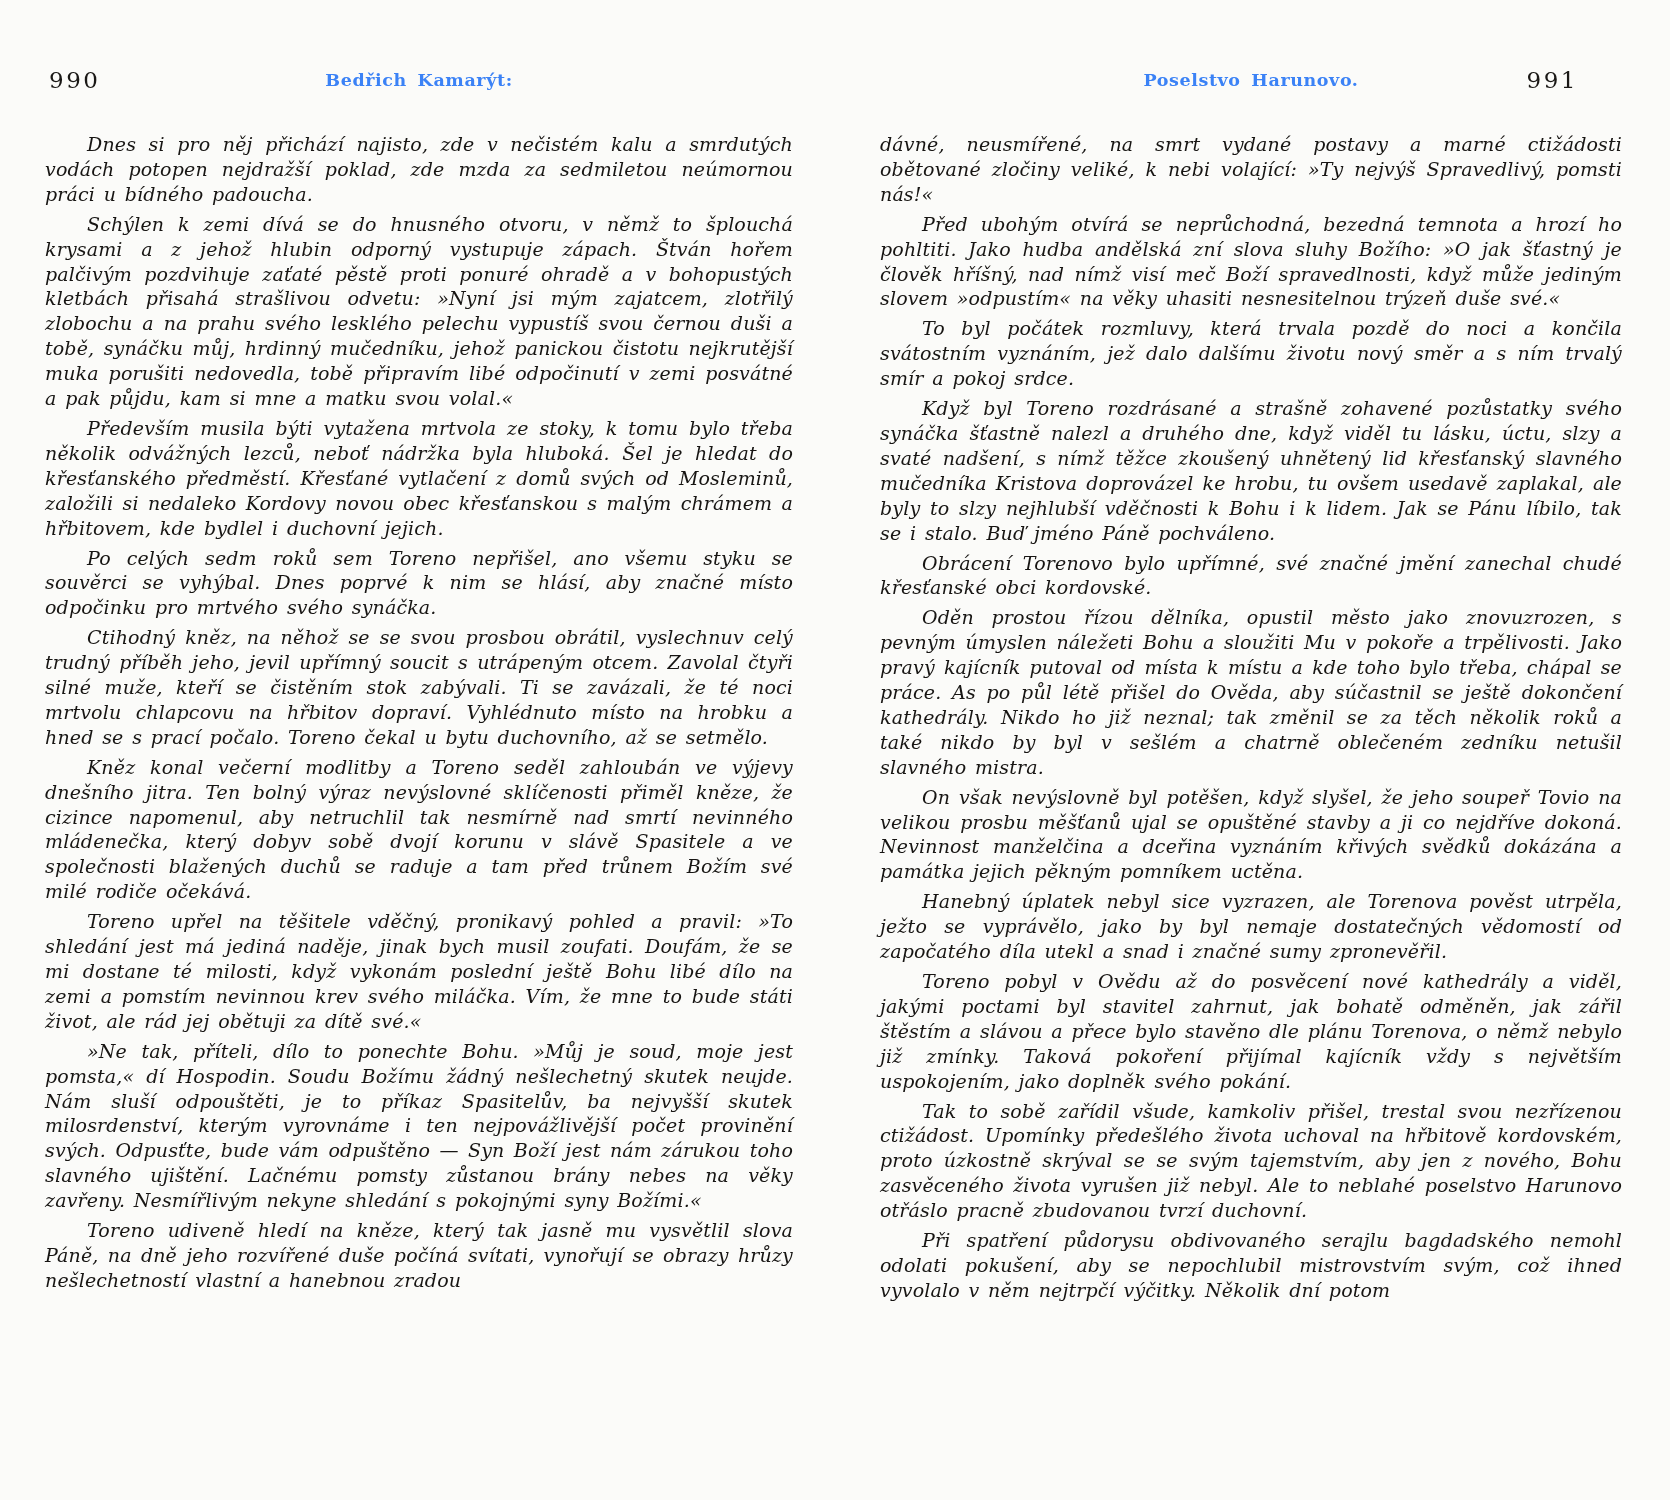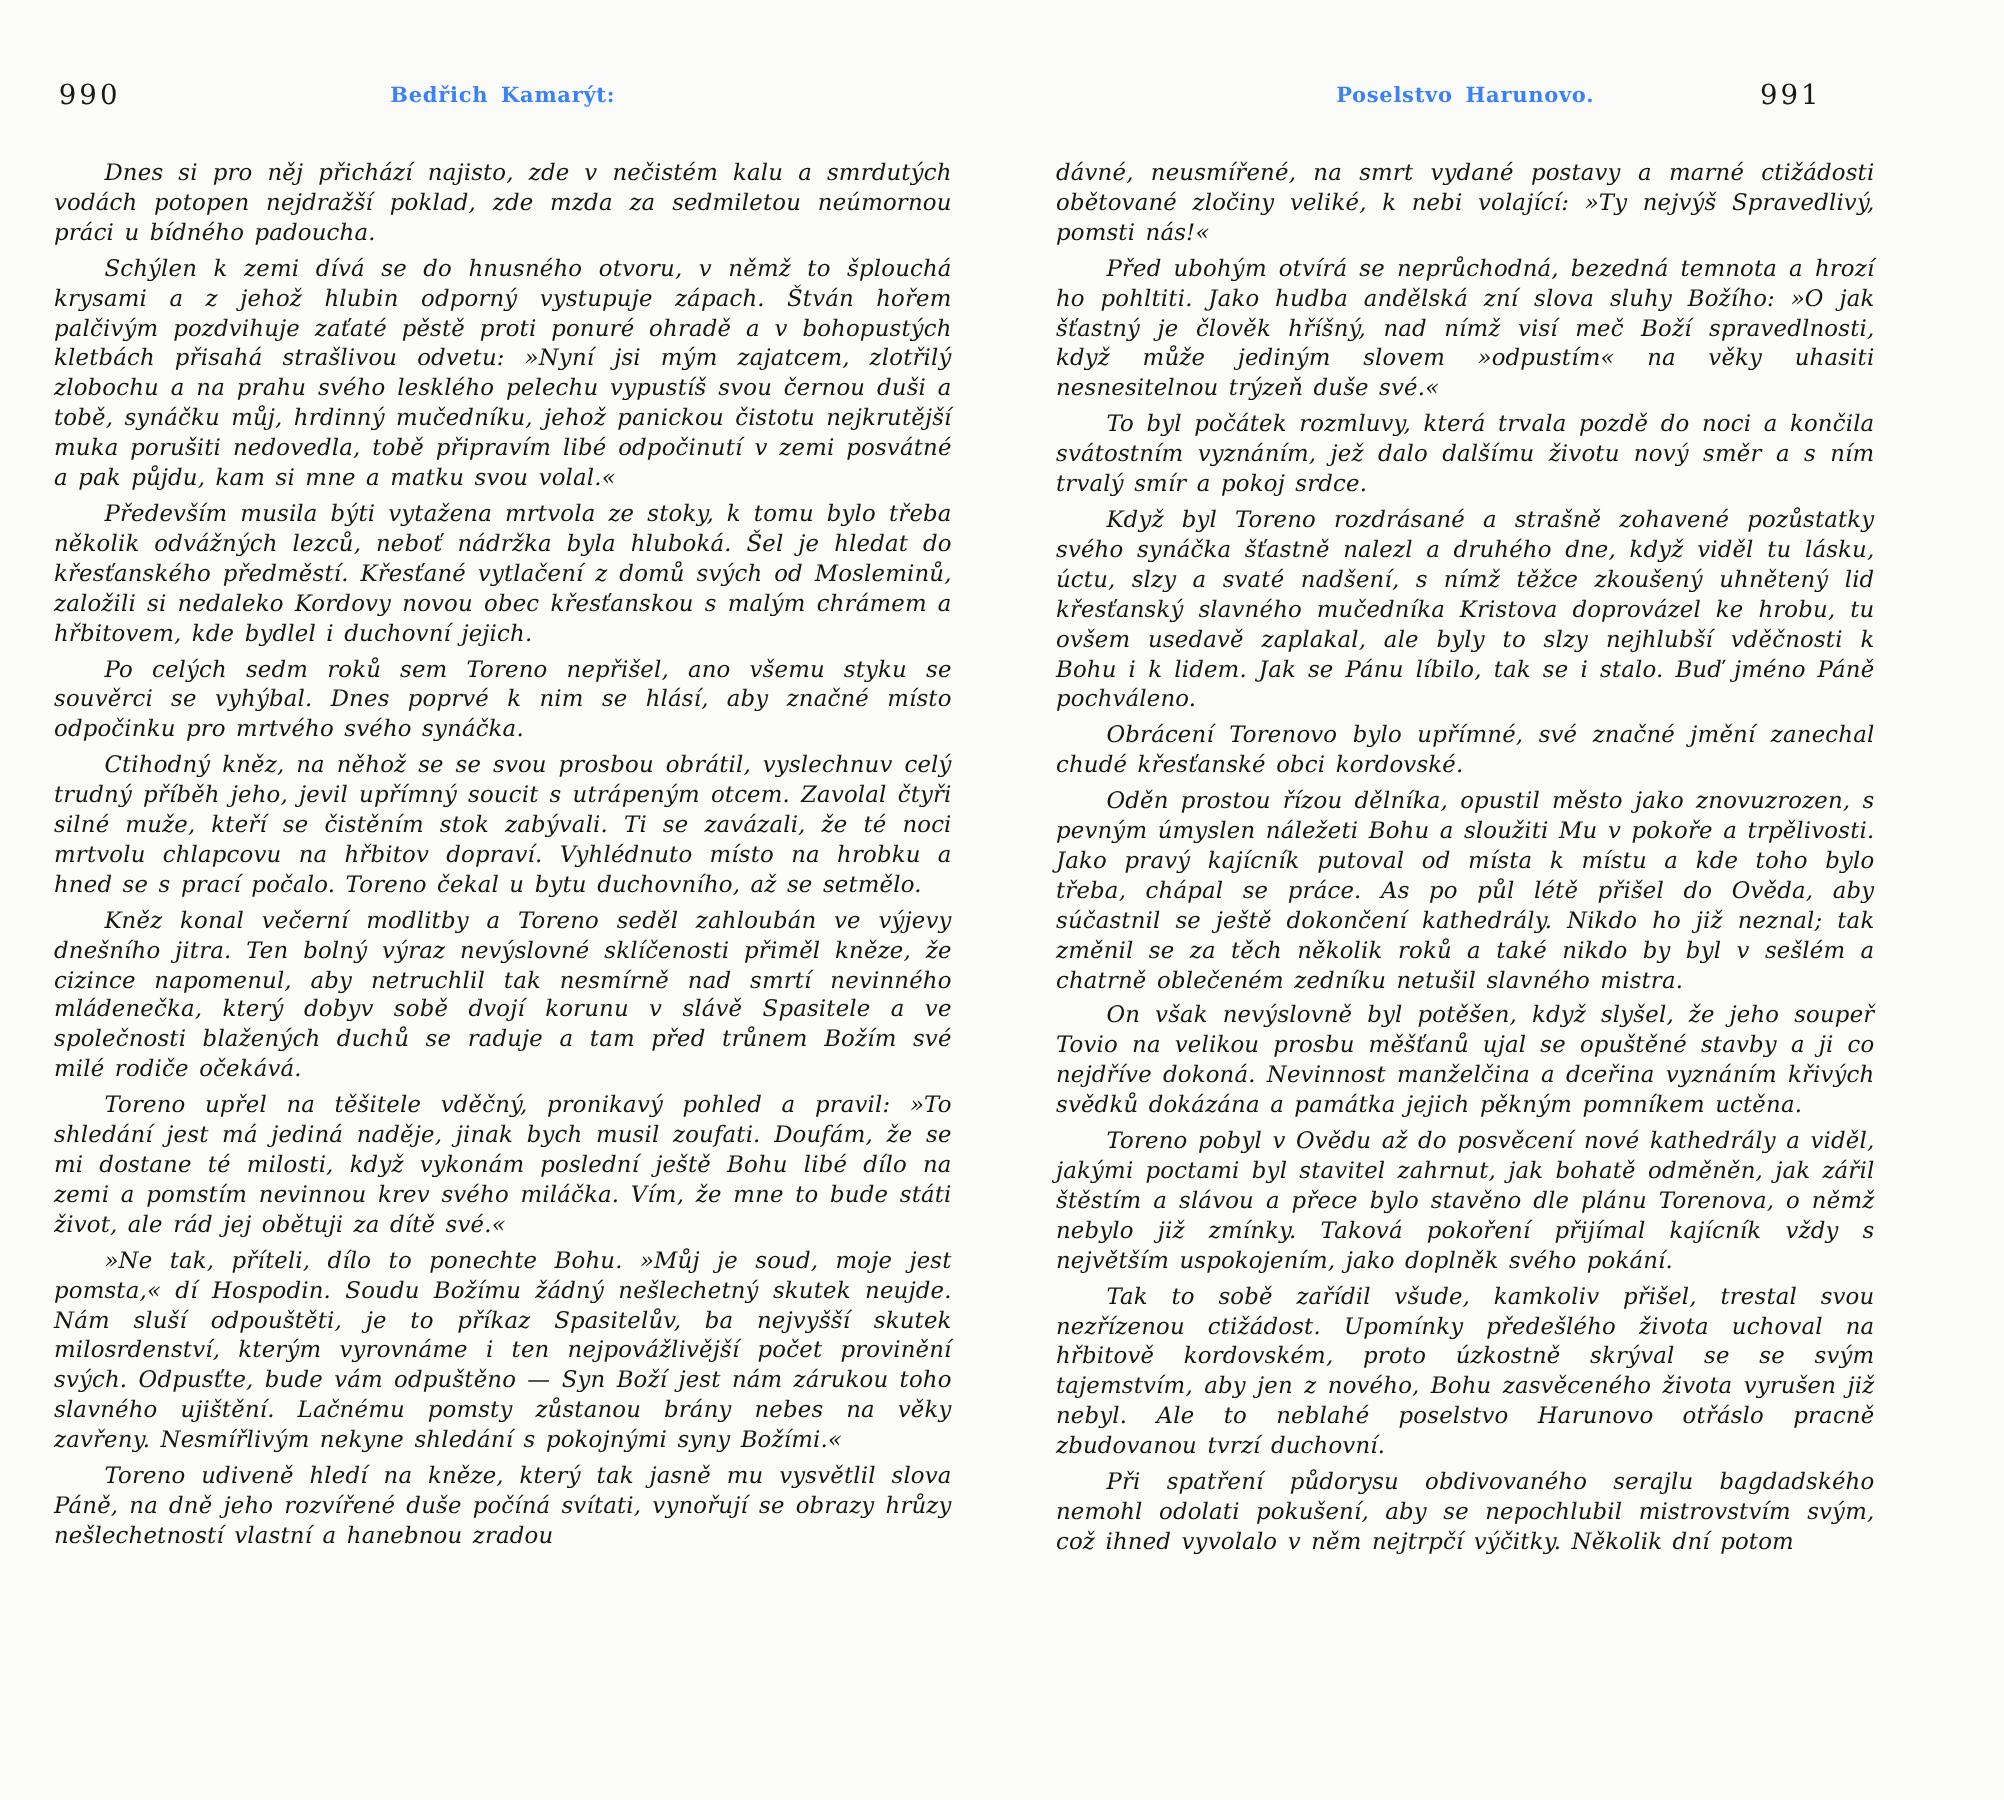--- a/index.html
+++ b/index.html
@@ -25,21 +25,21 @@
     height: 1500px;
     padding-top: 70px;
     overflow: hidden;
   }
   .page-left {
     padding-left: 45px;
     padding-right: 42px;
   }
   .page-right {
     padding-left: 45px;
-    padding-right: 108px;
+    padding-right: 48px;
   }
   .running-head {
     position: relative;
     height: 28px;
     margin-bottom: 34px;
     text-align: center;
   }
   .running-title {
     font-size: 17.5px;
     font-weight: 600;
@@ -100,19 +100,20 @@
       <span class="pagenum pagenum-right">991</span>
     </header>
     <div class="text-column">
       <p class="no-indent">dávné, neusmířené, na smrt vydané postavy a marné ctižádosti obětované zločiny veliké, k nebi volající: »Ty nejvýš Spravedlivý, pomsti nás!«</p>
       <p>Před ubohým otvírá se neprůchodná, bezedná temnota a hrozí ho pohltiti. Jako hudba andělská zní slova sluhy Božího: »O jak šťastný je člověk hříšný, nad nímž visí meč Boží spravedlnosti, když může jediným slovem »odpustím« na věky uhasiti nesnesitelnou trýzeň duše své.«</p>
       <p>To byl počátek rozmluvy, která trvala pozdě do noci a končila svátostním vyznáním, jež dalo dalšímu životu nový směr a s ním trvalý smír a pokoj srdce.</p>
       <p>Když byl Toreno rozdrásané a strašně zohavené pozůstatky svého synáčka šťastně nalezl a druhého dne, když viděl tu lásku, úctu, slzy a svaté nadšení, s nímž těžce zkoušený uhnětený lid křesťanský slavného mučedníka Kristova doprovázel ke hrobu, tu ovšem usedavě zaplakal, ale byly to slzy nejhlubší vděčnosti k Bohu i k lidem. Jak se Pánu líbilo, tak se i stalo. Buď jméno Páně pochváleno.</p>
       <p>Obrácení Torenovo bylo upřímné, své značné jmění zanechal chudé křesťanské obci kordovské.</p>
       <p>Oděn prostou řízou dělníka, opustil město jako znovuzrozen, s pevným úmyslen náležeti Bohu a sloužiti Mu v pokoře a trpělivosti. Jako pravý kajícník putoval od místa k místu a kde toho bylo třeba, chápal se práce. As po půl létě přišel do Ověda, aby súčastnil se ještě dokončení kathedrály. Nikdo ho již neznal; tak změnil se za těch několik roků a také nikdo by byl v sešlém a chatrně oblečeném zedníku netušil slavného mistra.</p>
       <p>On však nevýslovně byl potěšen, když slyšel, že jeho soupeř Tovio na velikou prosbu měšťanů ujal se opuštěné stavby a ji co nejdříve dokoná. Nevinnost manželčina a dceřina vyznáním křivých svědků dokázána a památka jejich pěkným pomníkem uctěna.</p>
+      <p>Hanebný úplatek nebyl sice vyzrazen, ale Torenova pověst utrpěla, ježto se vyprávělo, jako by byl nemaje dostatečných vědomostí od započatého díla utekl a snad i značné sumy zpronevěřil.</p>
       <p>Toreno pobyl v Ovědu až do posvěcení nové kathedrály a viděl, jakými poctami byl stavitel zahrnut, jak bohatě odměněn, jak zářil štěstím a slávou a přece bylo stavěno dle plánu Torenova, o němž nebylo již zmínky. Taková pokoření přijímal kajícník vždy s největším uspokojením, jako doplněk svého pokání.</p>
       <p>Tak to sobě zařídil všude, kamkoliv přišel, trestal svou nezřízenou ctižádost. Upomínky předešlého života uchoval na hřbitově kordovském, proto úzkostně skrýval se se svým tajemstvím, aby jen z nového, Bohu zasvěceného života vyrušen již nebyl. Ale to neblahé poselstvo Harunovo otřáslo pracně zbudovanou tvrzí duchovní.</p>
       <p>Při spatření půdorysu obdivovaného serajlu bagdadského nemohl odolati pokušení, aby se nepochlubil mistrovstvím svým, což ihned vyvolalo v něm nejtrpčí výčitky. Několik dní potom</p>
     </div>
   </section>
 
 </div>
 
 </body></html>

